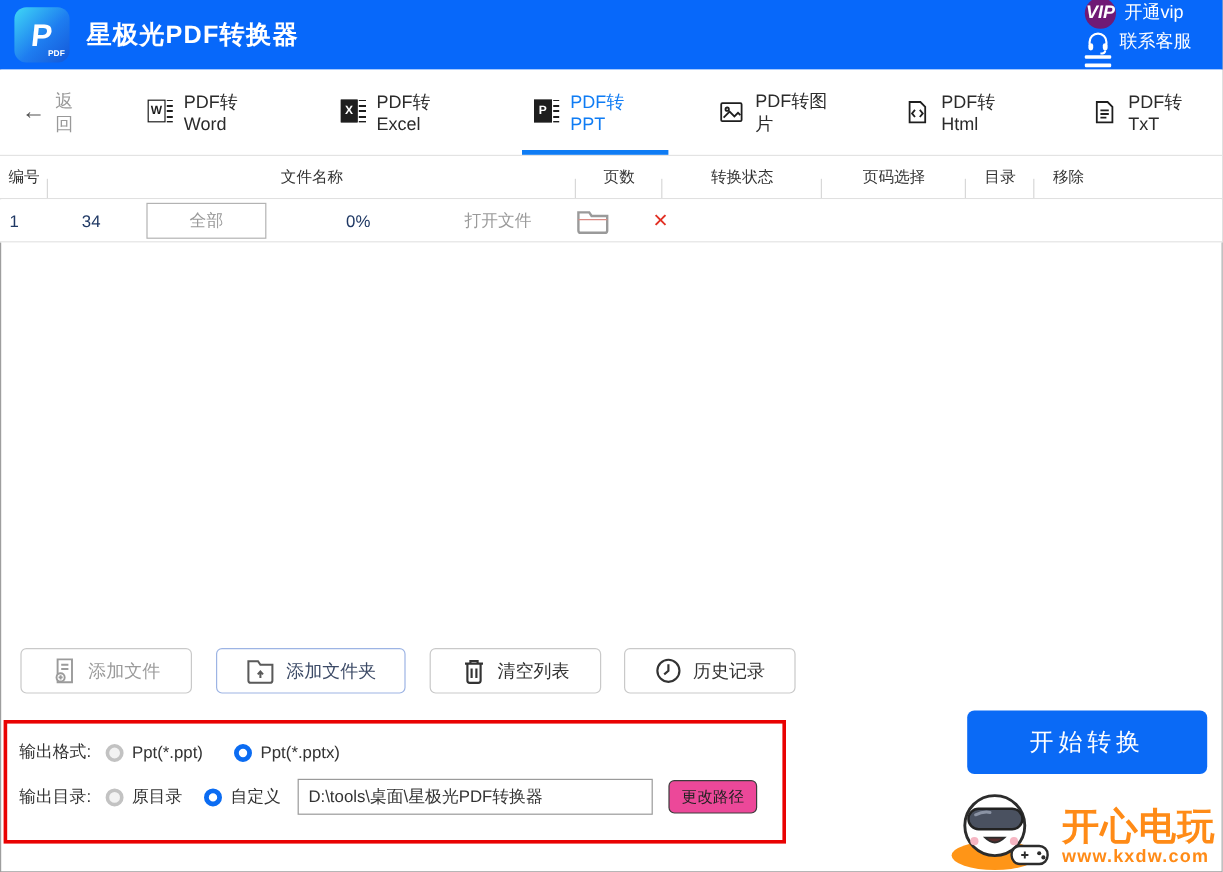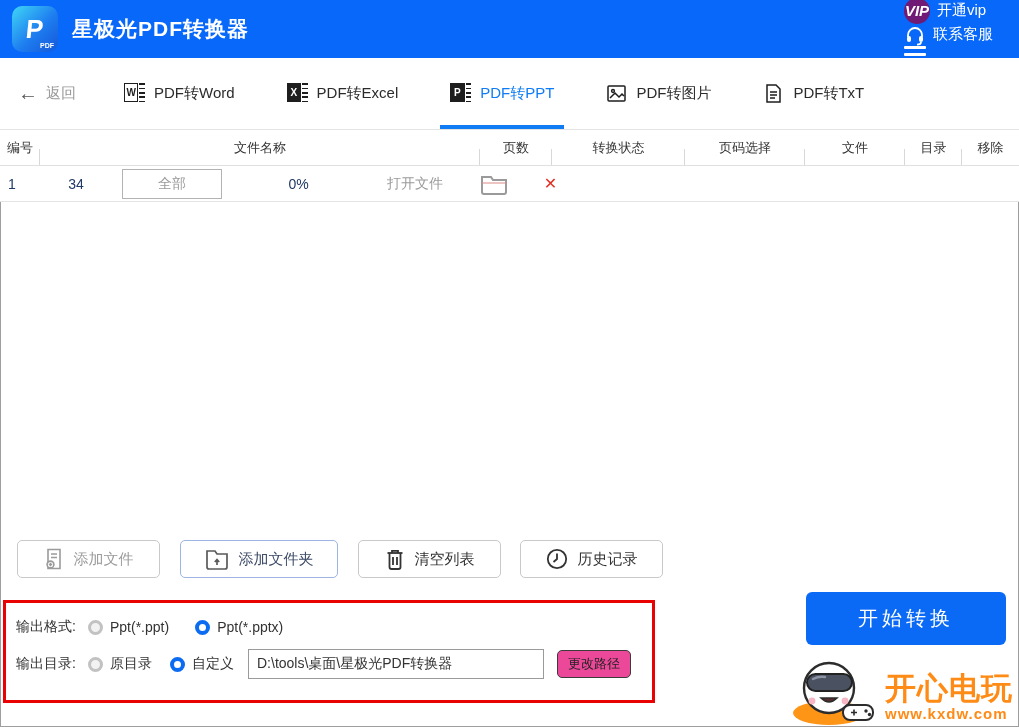--- a/index.html
+++ b/index.html
@@ -196,35 +196,43 @@
             <circle cx="7" cy="8" r="1.4"></circle>
             <path d="M4 15 l5 -5 4 4 3 -3 2 2"></path>
           </svg>
         </span>
         <span>PDF转图片</span>
       </div>
       <div class="tab">
         <span class="ticon">
           <svg width="21" height="21" viewBox="0 0 21 21" fill="none" stroke="#1e1e1e" stroke-width="1.5">
             <path d="M4 2 h9 l4 4 v13 h-13 z"></path>
+            <path d="M8.5 8.5 l-2.5 3 2.5 3 M12.5 8.5 l2.5 3 -2.5 3"></path>
+          </svg>
+        </span>
+        <span>PDF转Html</span>
+      </div>
+      <div class="tab">
+        <span class="ticon">
+          <svg width="21" height="21" viewBox="0 0 21 21" fill="none" stroke="#1e1e1e" stroke-width="1.5">
+            <path d="M4 2 h9 l4 4 v13 h-13 z"></path>
             <path d="M7 9 h7 M7 12 h7 M7 15 h5"></path>
           </svg>
         </span>
         <span>PDF转TxT</span>
       </div>
     </div>
   </div>
 
   <div class="thead">
     <div class="th c-id">编号</div>
     <div class="th c-name">文件名称</div>
     <div class="th c-pages">页数</div>
     <div class="th c-status">转换状态</div>
     <div class="th c-sel">页码选择</div>
-    <div class="th c-file">文件</div>
     <div class="th c-dir">目录</div>
     <div class="th c-rm">移除</div>
   </div>
 
   <div class="trow">
     <div class="td c-id">1</div>
     <div class="td c-pages">34</div>
     <div class="td c-sel">
       <button class="btn-all">全部</button>
     </div>

